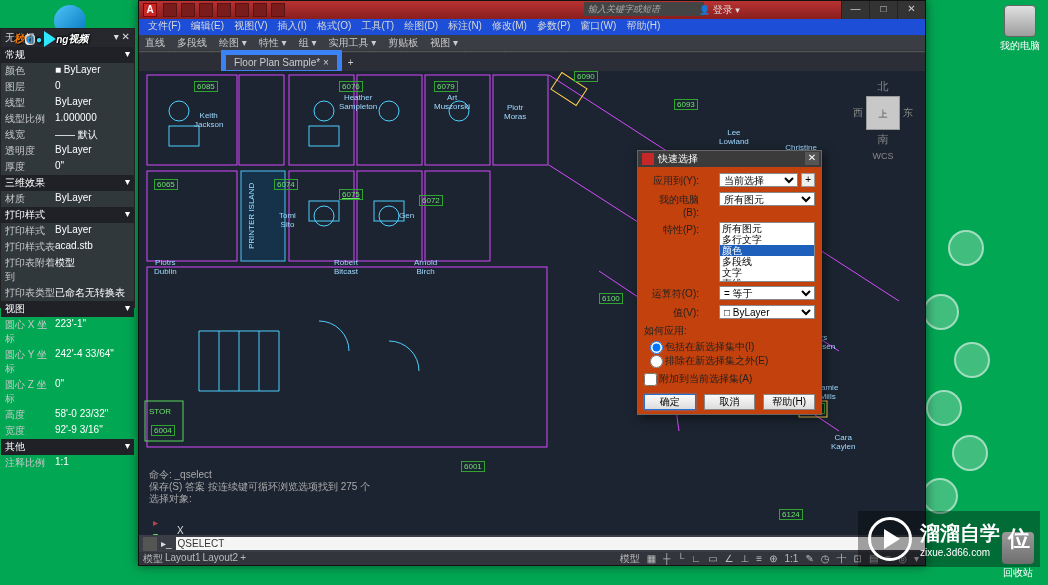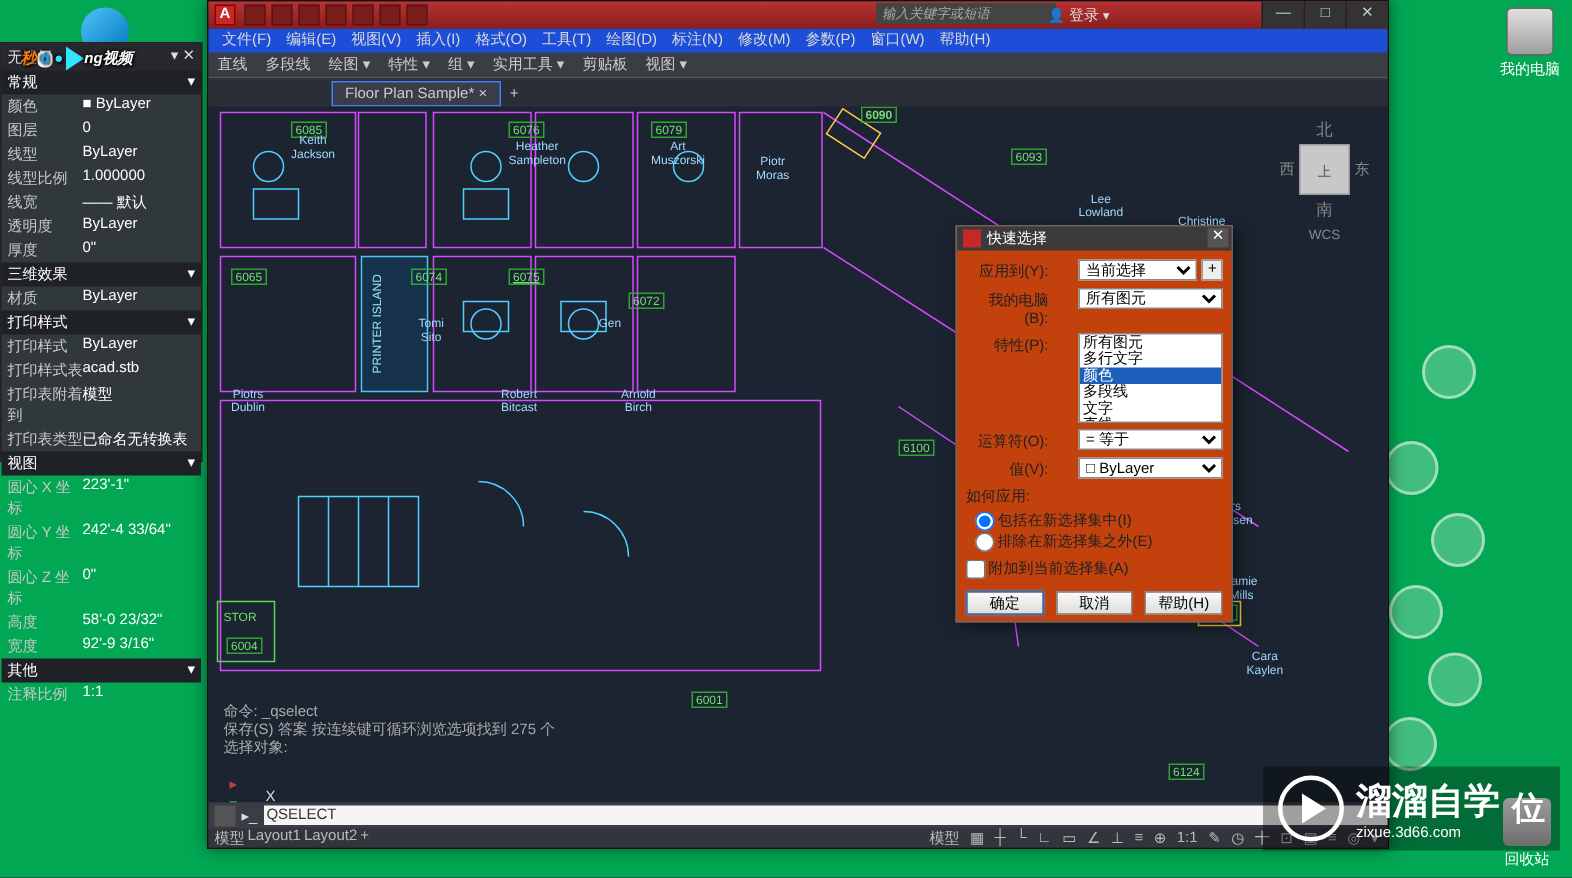--- a/index.html
+++ b/index.html
@@ -25,21 +25,21 @@
 .search-top{position:absolute;left:445px;top:1px;width:120px;height:14px;background:#444;color:#aaa;font-style:italic;padding:1px 4px;font-size:9px}
 .user-top{position:absolute;left:560px;top:2px;color:#ddd;font-size:9px}
 .menubar{height:17px;background:#1d4ed8;color:#d8d8d8;display:flex;font-size:10px;padding-left:4px}
 .menubar span{padding:0 5px;white-space:nowrap}
 .ribbon{height:32px;background:#34363d;color:#d0d0d0;display:flex}
 .ribbon .tabs{display:flex;height:16px;border-bottom:1px solid #555;width:100%;font-size:10px}
 .ribbon .tabs span{padding:1px 8px;border-right:1px solid #444}
 .ribbon2{height:15px;background:#3b3d45;display:flex;align-items:center;color:#ccc;font-size:10px;position:absolute;top:34px;left:0;right:0}
 .ribbon2 span{padding:0 6px}
 .doctab{position:absolute;top:52px;left:0;right:0;height:18px;background:#2b2e36;display:flex;align-items:center;color:#ccc;font-size:10px;padding-left:82px}
-.doctab .tab{background:#3a3d47;padding:2px 8px;border:1px solid #3b82f6}
+.doctab .tab{background:#3a3d47;padding:2px 8px;border:5px solid #3b82f6}
 .canvas{position:absolute;top:70px;left:0;right:0;bottom:30px;background:#1b2430;overflow:hidden}
 .canvas svg{position:absolute;top:0;left:0}
 .compass{position:absolute;top:8px;right:12px;width:60px;height:70px;color:#888;text-align:center}
 .compass .cube{width:34px;height:34px;background:#c8c8c8;border:1px solid #999;margin:2px auto;transform:rotate(0);font-size:9px;line-height:34px;color:#555}
 .cmdline{position:absolute;bottom:13px;left:0;right:0;height:17px;background:#3a3d45;display:flex;align-items:center;color:#ddd}
 .cmdline .prompt{width:14px;height:14px;background:#555;margin:0 4px}
 .cmdline input{flex:1;background:#f5f5f5;border:none;height:13px;font-size:10px;padding:0 2px;color:#333}
 .cmdhist{position:absolute;bottom:30px;left:10px;width:330px;color:#aaa;font-size:9px;line-height:12px}
 .status{position:absolute;bottom:0;left:0;right:0;height:13px;background:#33353c;color:#bbb;display:flex;align-items:center;font-size:9px;padding:0 4px}
 .status .left{display:flex;gap:2px}
@@ -214,33 +214,33 @@
         <rect x="660" y="330" width="28" height="16"></rect>
       </g>
       <text x="14" y="455" fill="#bb4444" font-size="11">▸</text>
       <text x="14" y="468" fill="#60e060" font-size="11">▾</text>
       <text x="38" y="463" fill="#ddd" font-size="10">X</text>
     </svg>
     <div style="position:absolute;left:108px;top:104px;width:16px;height:82px;color:#9fe2ff;font-size:8px;writing-mode:vertical-rl;transform:rotate(180deg);text-align:center">PRINTER ISLAND</div>
     <div style="position:absolute;left:10px;top:336px;color:#6de36d;font-size:8px">STOR</div>
     <div id="room-labels">
         <div class="room-num box" style="left: 55px; top: 10px;">6085</div>
-        <div class="room-label" style="left: 55px; top: 18px;">Keith<br>Jackson</div>
+        <div class="room-label" style="left: 55px; top: 40px;">Keith<br>Jackson</div>
         <div class="room-num box" style="left: 200px; top: 10px;">6076</div>
         <div class="room-label" style="left: 200px; top: 22px;">Heather<br>Sampleton</div>
         <div class="room-num box" style="left: 295px; top: 10px;">6079</div>
         <div class="room-label" style="left: 295px; top: 22px;">Art<br>Muszorski</div>
         <div class="room-label" style="left: 365px; top: 32px;">Piotr<br>Moras</div>
-        <div class="room-num box" style="left: 435px; top: 0px; font-weight: bold;">6090</div>
+        <div class="room-num box" style="left: 435px; top: 0px;">6090</div>
         <div class="room-num box" style="left: 535px; top: 28px;">6093</div>
         <div class="room-label" style="left: 580px; top: 57px;">Lee<br>Lowland</div>
         <div class="room-label" style="left: 645px; top: 72px;">Christine<br>Charlston</div>
         <div class="room-num box" style="left: 15px; top: 108px;">6065</div>
         <div class="room-num box" style="left: 135px; top: 108px;">6074</div>
-        <div class="room-num box" style="left: 200px; top: 108px; text-decoration: underline;">6075</div>
+        <div class="room-num box" style="left: 200px; top: 118px; text-decoration: underline;">6075</div>
         <div class="room-num box" style="left: 248px; top: 124px; margin-left: 32px;">6072</div>
         <div class="room-label" style="left: 140px; top: 140px;">Tomi<br>Sito</div>
         <div class="room-label" style="left: 260px; top: 140px;">Gen</div>
         <div class="room-label" style="left: 15px; top: 187px;">Piotrs<br>Dublin</div>
         <div class="room-label" style="left: 195px; top: 187px;">Robert<br>Bitcast</div>
         <div class="room-label" style="left: 275px; top: 187px;">Arnold<br>Birch</div>
         <div class="room-num box" style="left: 460px; top: 222px;">6100</div>
         <div class="room-num box" style="left: 632px; top: 220px;">6104</div>
         <div class="room-label" style="left: 665px; top: 262px;">Lars<br>Sachsen</div>
         <div class="room-num box" style="left: 647px; top: 278px;">6105</div>
@@ -480,17 +480,17 @@
   <span class="m">秒</span>
   <span class="d">d</span>
   <span style="color:#2fe6ff">●</span>
   <span class="play"></span>
   <span style="color:#fff">ng</span>
   <span>视频</span>
 </div>
 <div class="wm2">
   <div class="playbtn"></div>
   <div>
-    <div style="font-size:24px">溜溜自学</div>
+    <div style="font-size:20px">溜溜自学</div>
     <div class="url">zixue.3d66.com</div>
   </div>
   <div style="font-size:22px">位</div>
 </div>
 
 </body></html>

